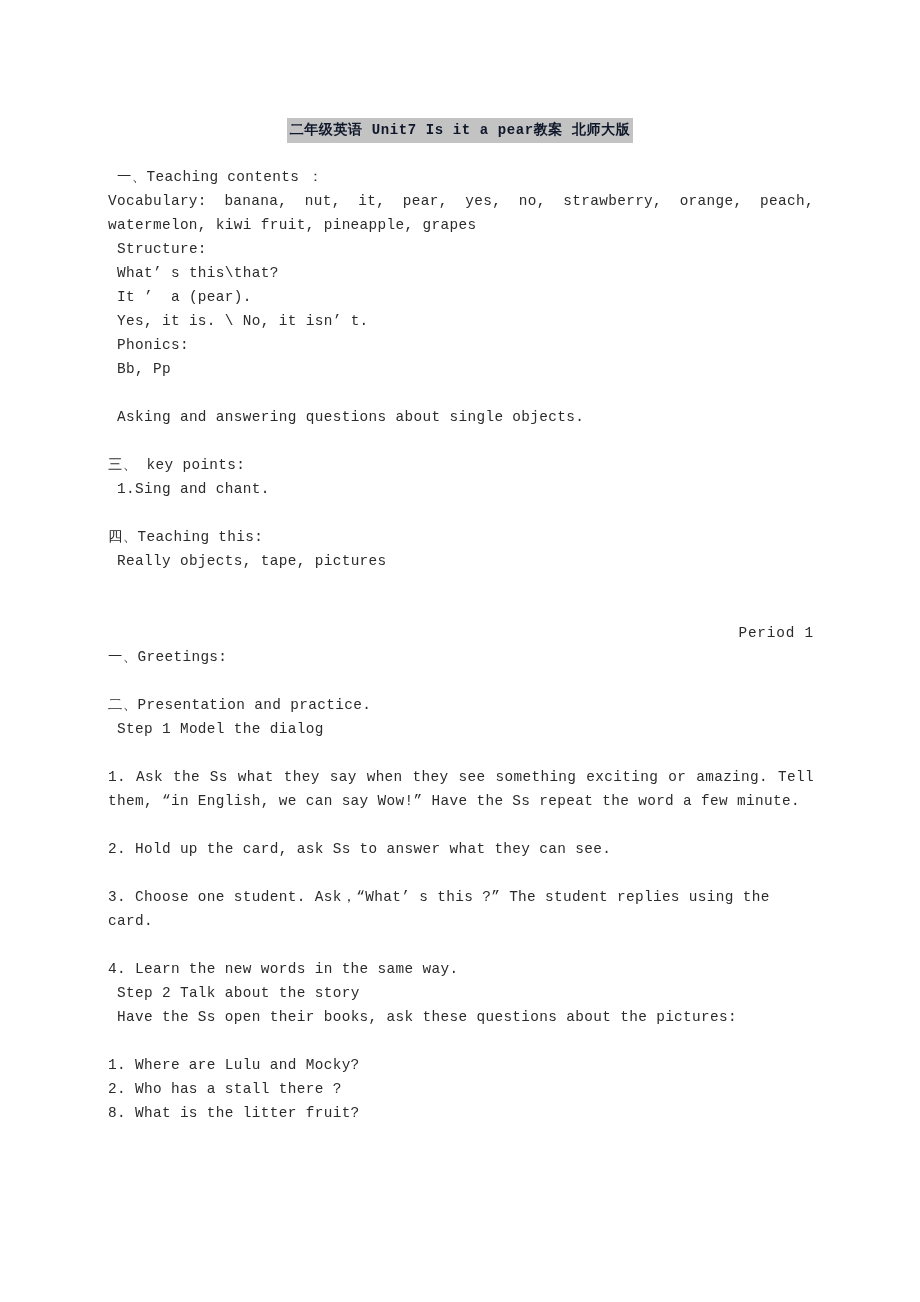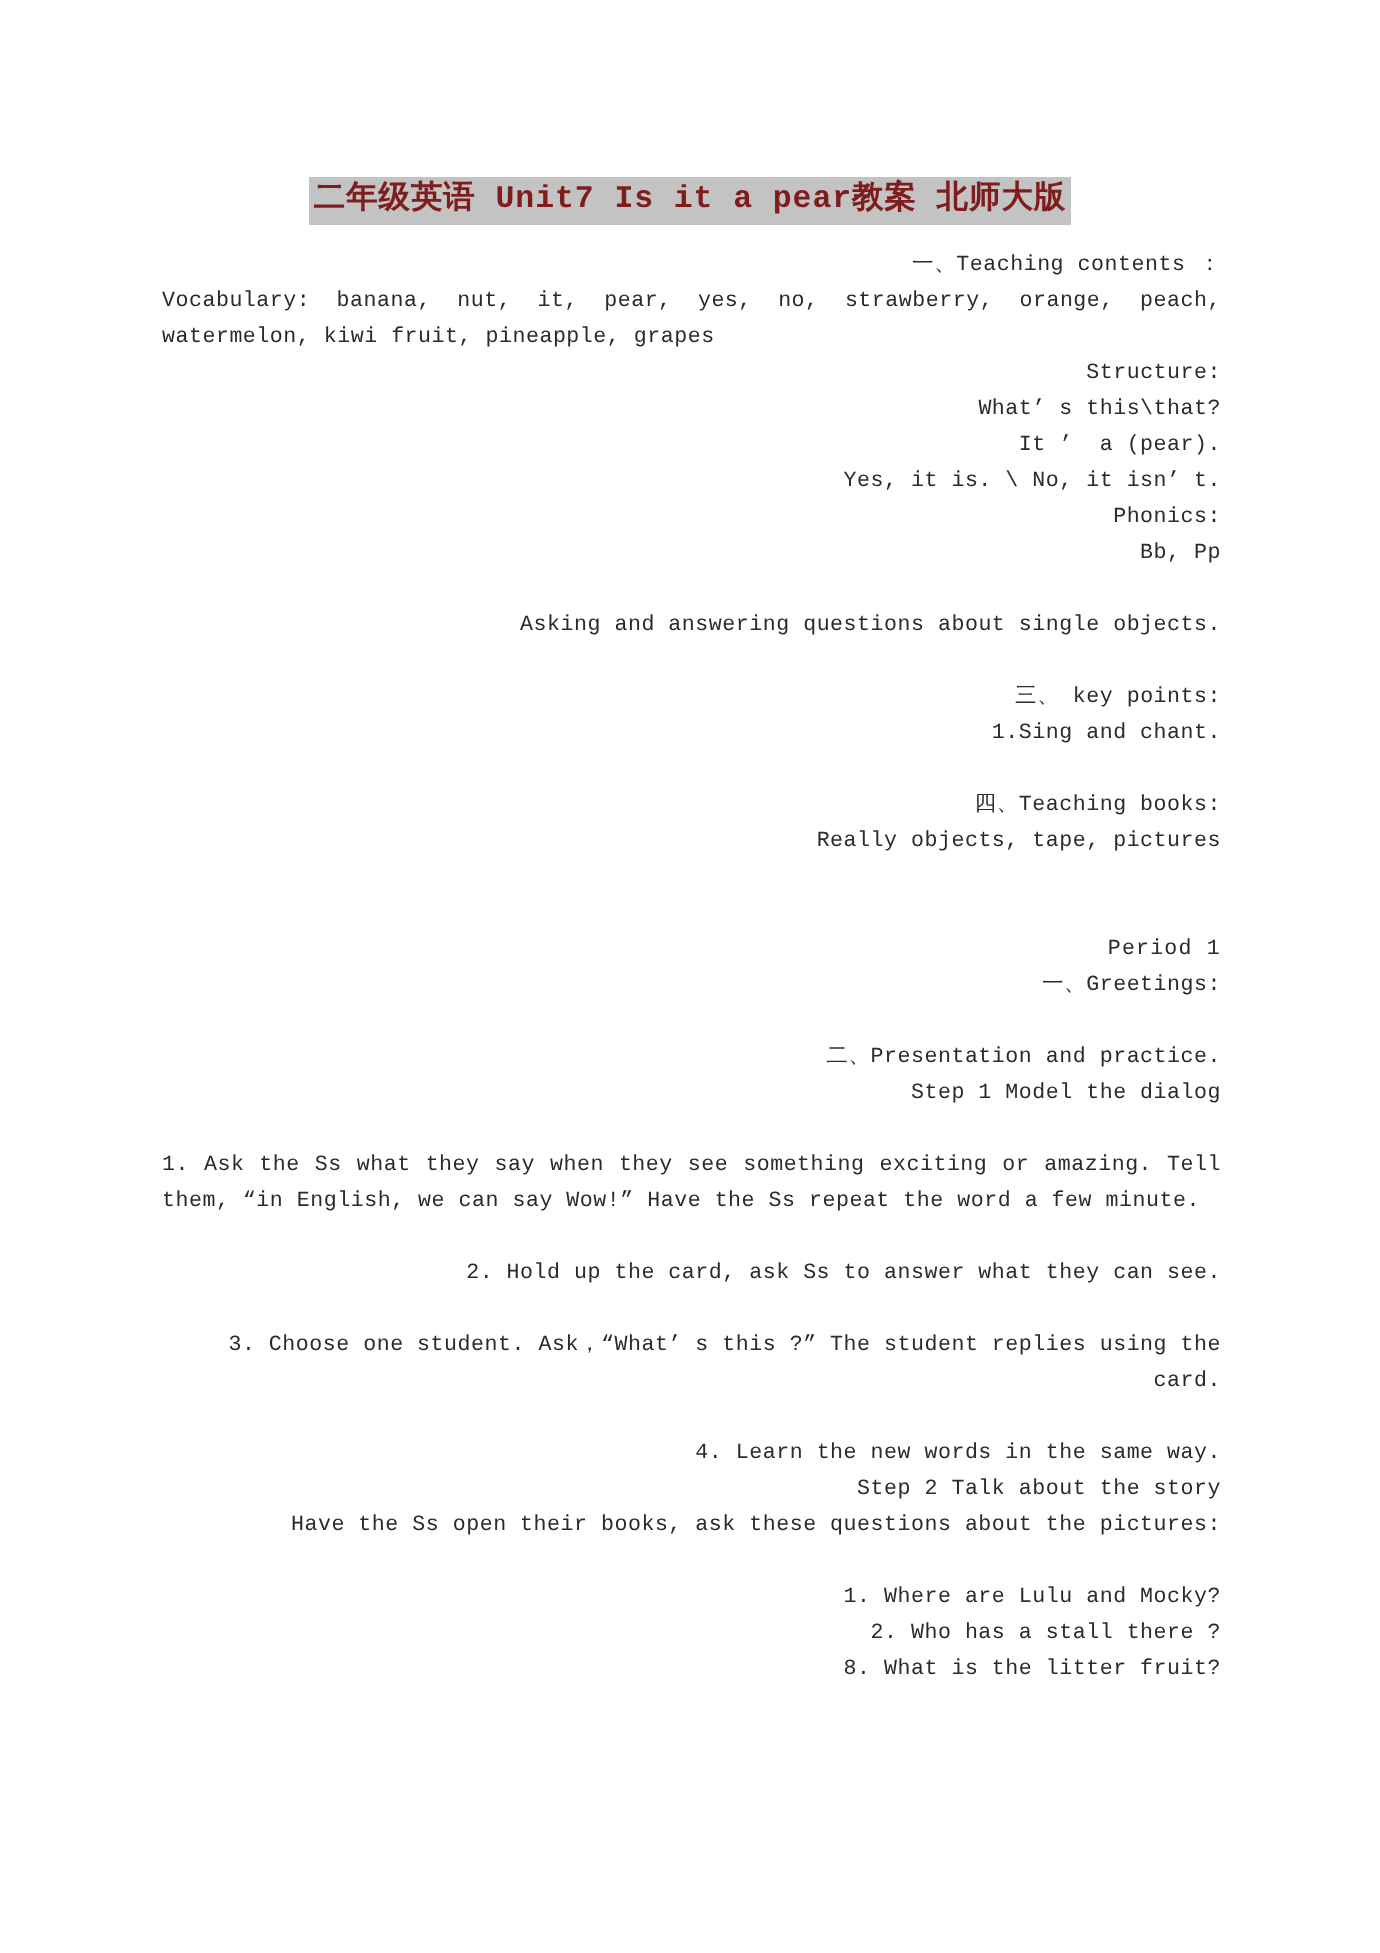--- a/index.html
+++ b/index.html
@@ -27,22 +27,22 @@
     position: absolute;
     left: 0;
     top: 118px;
     width: 920px;
     text-align: center;
     line-height: 1;
   }
   .doc-title {
     display: inline-block;
     background: #c3c3c3;
-    color: #7f1d1d;
-    font-size: 21px;
+    color: #0f172a;
+    font-size: 14px;
     font-weight: bold;
     letter-spacing: 0.6px;
     padding: 5px 3px 6px 3px;
     font-family: "Liberation Mono", "DejaVu Sans Mono", monospace;
     white-space: pre;
   }
 
   
   .body-block {
     position: absolute;
@@ -50,21 +50,20 @@
     top: 165px;
     width: 706px;
   }
   .ln {
     font-size: 14.4px;
     line-height: 24px;
     white-space: pre-wrap;
     letter-spacing: 0.35px;
     color: #2b2b2b;
     min-height: 24px;
-    text-align: right;
   }
   .ln.blank {
     white-space: pre;
   }
   .ln.wrap {
     white-space: normal;
     text-align: justify;
     text-justify: inter-word;
   }
   .centered {
@@ -91,21 +90,21 @@
     <div class="ln"> It ’  a (pear).</div>
     <div class="ln"> Yes, it is. \ No, it isn’ t.</div>
     <div class="ln"> Phonics:</div>
     <div class="ln"> Bb, Pp</div>
     <div class="ln blank"></div>
     <div class="ln"> Asking and answering questions about single objects.</div>
     <div class="ln blank"></div>
     <div class="ln">三、 key points:</div>
     <div class="ln"> 1.Sing and chant.</div>
     <div class="ln blank"></div>
-    <div class="ln">四、Teaching books:</div>
+    <div class="ln">四、Teaching this:</div>
     <div class="ln"> Really objects, tape, pictures</div>
     <div class="ln blank"></div>
     <div class="ln blank"></div>
     <div class="ln centered">Period 1</div>
     <div class="ln">一、Greetings:</div>
     <div class="ln blank"></div>
     <div class="ln">二、Presentation and practice.</div>
     <div class="ln"> Step 1 Model the dialog</div>
     <div class="ln blank"></div>
     <div class="ln wrap">1. Ask the Ss what they say when they see something exciting or amazing. Tell them, “in English, we can say Wow!”  Have the Ss repeat the word a few minute.</div>

